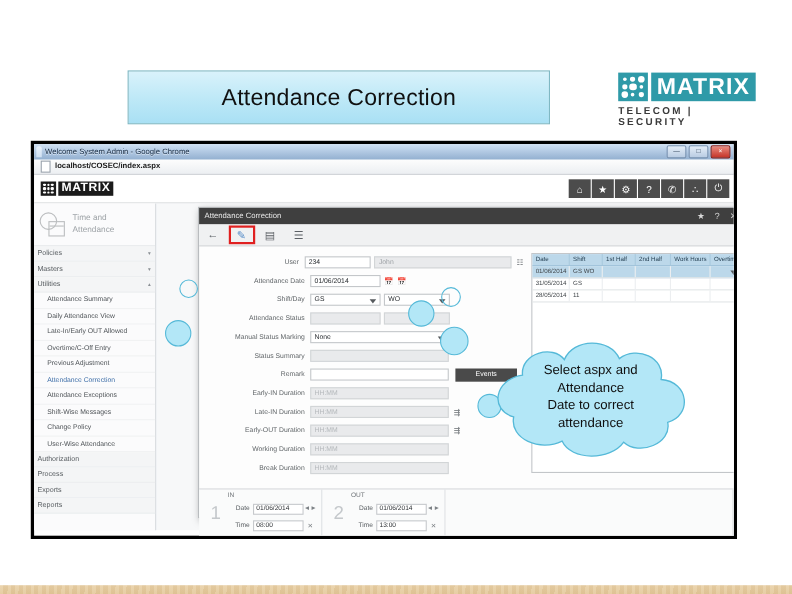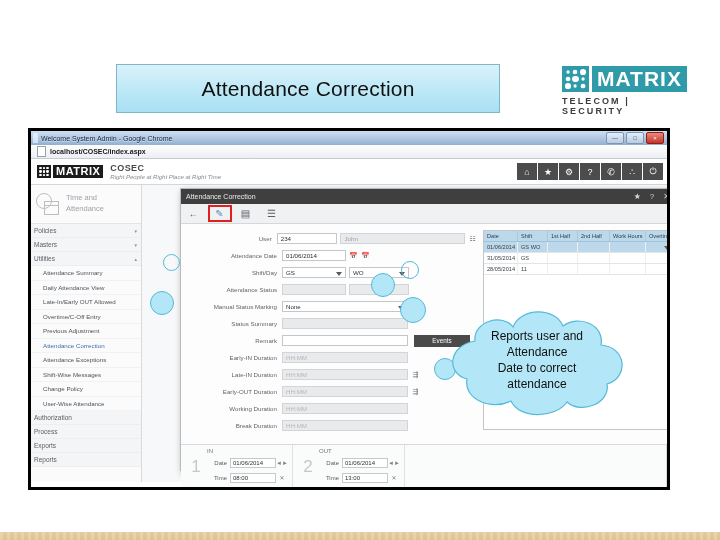--- a/index.html
+++ b/index.html
@@ -232,24 +232,20 @@
             <i></i>
             <i></i>
             <i></i>
             <i></i>
             <i></i>
             <i></i>
             <i></i>
         </div>
         <div class="cl-word">MATRIX</div>
       </div>
-      <div class="cosec-name">
-        <div class="n1">COSEC</div>
-        <div class="n2">Right People at Right Place at Right Time</div>
-      </div>
       <div class="cosec-nav">
         <div class="nav-btn">⌂</div>
         <div class="nav-btn">★</div>
         <div class="nav-btn">⚙</div>
         <div class="nav-btn">?</div>
         <div class="nav-btn">✆</div>
         <div class="nav-btn">∴</div>
         <div class="nav-btn">⏻</div>
       </div>
     </div>
@@ -488,21 +484,21 @@
 
 
   <div class="cloud" style="left:437px;top:285px;width:200px;height:122px;">
     <svg viewBox="0 0 200 122" width="200" height="122">
       <path d="M38 42 C36 22, 66 14, 76 28 C84 8, 118 8, 126 27
                C142 15, 168 26, 164 46 C190 48, 192 79, 170 85
                C174 104, 144 116, 130 103 C118 120, 82 120, 74 102
                C54 112, 26 100, 30 80 C8 74, 12 46, 38 42 Z" fill="#b3e7f7" stroke="#55b9d8" stroke-width="1.2"></path>
     </svg>
     <div class="cloud-txt">
-      <div>Reports user and</div>
+      <div>Select aspx and</div>
       <div>Attendance</div>
       <div>Date to correct</div>
       <div>attendance</div>
     </div>
   </div>
 
   <div id="bottom-bar"></div>
 </div>
 
 </body></html>

